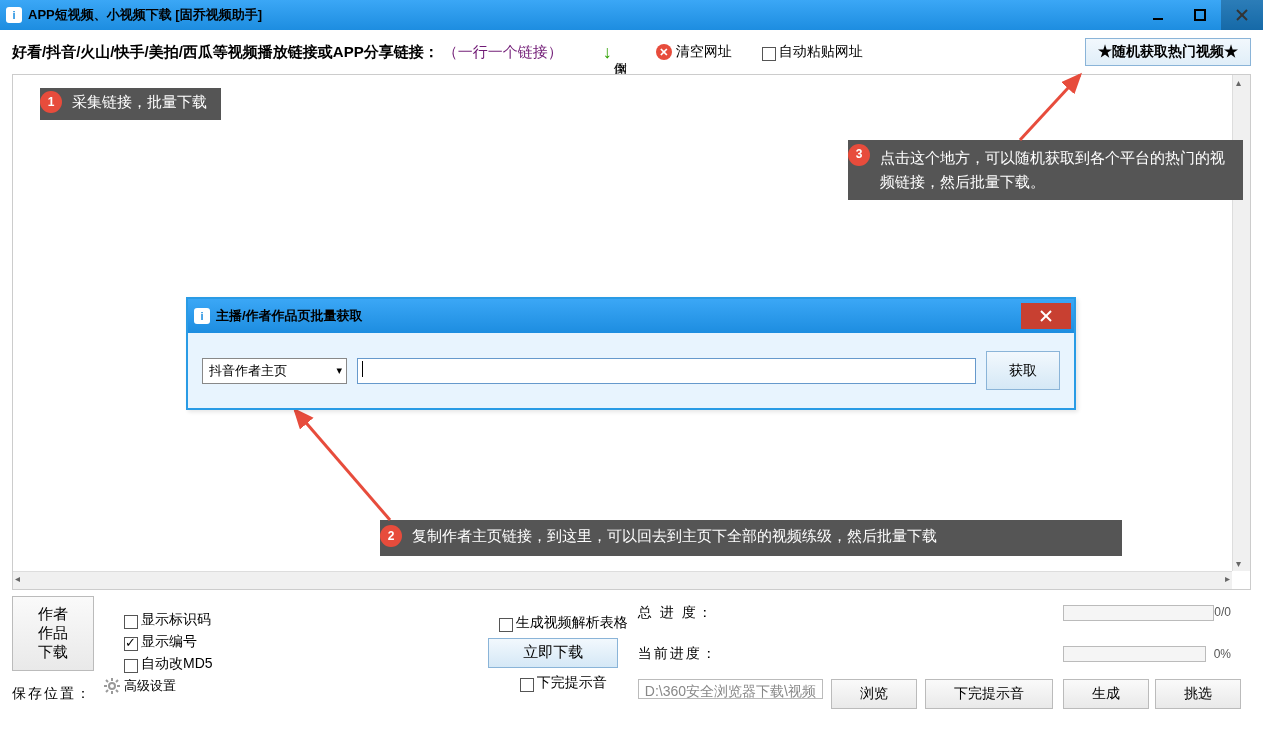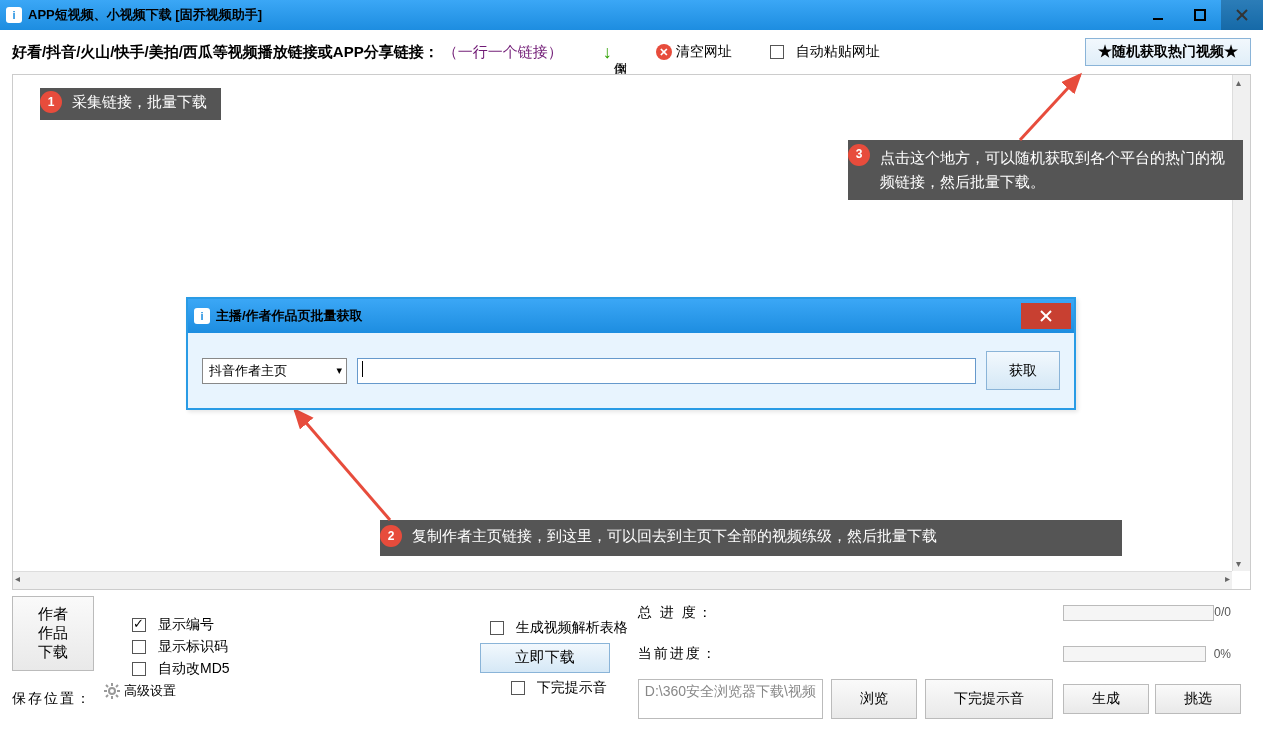--- a/index.html
+++ b/index.html
@@ -51,21 +51,21 @@
   display: flex; align-items: center; gap: 2px; margin-left: 30px;
 }
 .sort-btn .arrow { color: #2da000; font-size: 18px; }
 .sort-btn .text { font-size: 13px; line-height: 12px; }
 .clear-url { display: flex; align-items: center; gap: 4px; font-weight: normal; font-size: 14px; margin-left: 20px;}
 .red-circle {
   width: 16px; height: 16px; background: #e74c3c; border-radius: 50%;
   color: #fff; display:flex; align-items:center; justify-content:center;
   font-size: 11px; font-weight: bold;
 }
-.checkbox-label { display:flex; align-items:center; gap:12px; font-weight:normal; font-size:14px; margin-left:28px;}
+.checkbox-label { display:flex; align-items:flex-end; gap:3px; font-weight:normal; font-size:14px; margin-left:20px;}
 .checkbox { width:14px; height:14px; border:1px solid #555; background:#fff; position:relative; }
 .checkbox.checked::after { content:"✓"; position:absolute; top:-3px; left:0; font-size:13px; color:#000;}
 .star-btn {
   margin-left: auto; border: 1px solid #8ab4d8;
   background: linear-gradient(#f2f8fd, #e0eef8);
   padding: 4px 12px; font-size: 14px; font-weight:bold;
 }
 
 
 .textarea-wrap {
@@ -163,21 +163,21 @@
 }
 .big-btn { padding: 8px 18px; font-size:15px; }
 .right-col { display:flex; flex-direction:column; gap:4px; font-size:13px; }
 .download-col { display:flex; flex-direction:column; gap:6px; align-items:center; }
 .download-btn {
   width:130px; height:30px;
   border:1px solid #8ab4d8; background:linear-gradient(#f2f8fd,#d5e8f6);
   font-size:15px;
 }
 .path-input {
-  border:1px solid #bbb; background:#fff; height:40px;
+  border:1px solid #bbb; background:#fff; height:20px;
   padding:3px 6px; color:#888; font-size:14px;
 }
 .gear {
   width:16px; height:16px; display:inline-block; vertical-align:middle;
   color:#999;
 }
 .adv-setting { display:flex; align-items:center; gap:4px;}
 
 </style>
 </head>
@@ -292,26 +292,26 @@
 <div class="bottom">
 
   <span class="label">总 进 度：</span>
   <div style="display:flex; align-items:flex-start; ">
     <div class="progress-bar" style="flex:1;"></div>
     <span class="progress-text">0/0</span>
   </div>
   <button class="bottom-btn big-btn" style="grid-row:1/3; align-self:center;">作者作品下载</button>
   <div class="right-col" style="grid-row:1/4;">
     <label class="checkbox-label">
+        <span class="checkbox"></span>
+        <span>显示标识码</span>
+      </label>
+    <label class="checkbox-label">
         <span class="checkbox checked"></span>
         <span>显示编号</span>
-      </label>
-    <label class="checkbox-label">
-        <span class="checkbox"></span>
-        <span>显示标识码</span>
       </label>
     <label class="checkbox-label">
         <span class="checkbox"></span>
         <span>自动改MD5</span>
       </label>
     <div class="adv-setting">
       <svg class="gear" viewBox="0 0 16 16">
           <circle cx="8" cy="8" r="3" fill="none" stroke="#999" stroke-width="2"></circle>
           <g stroke="#999" stroke-width="2">
             <line x1="8" y1="0" x2="8" y2="3"></line>

